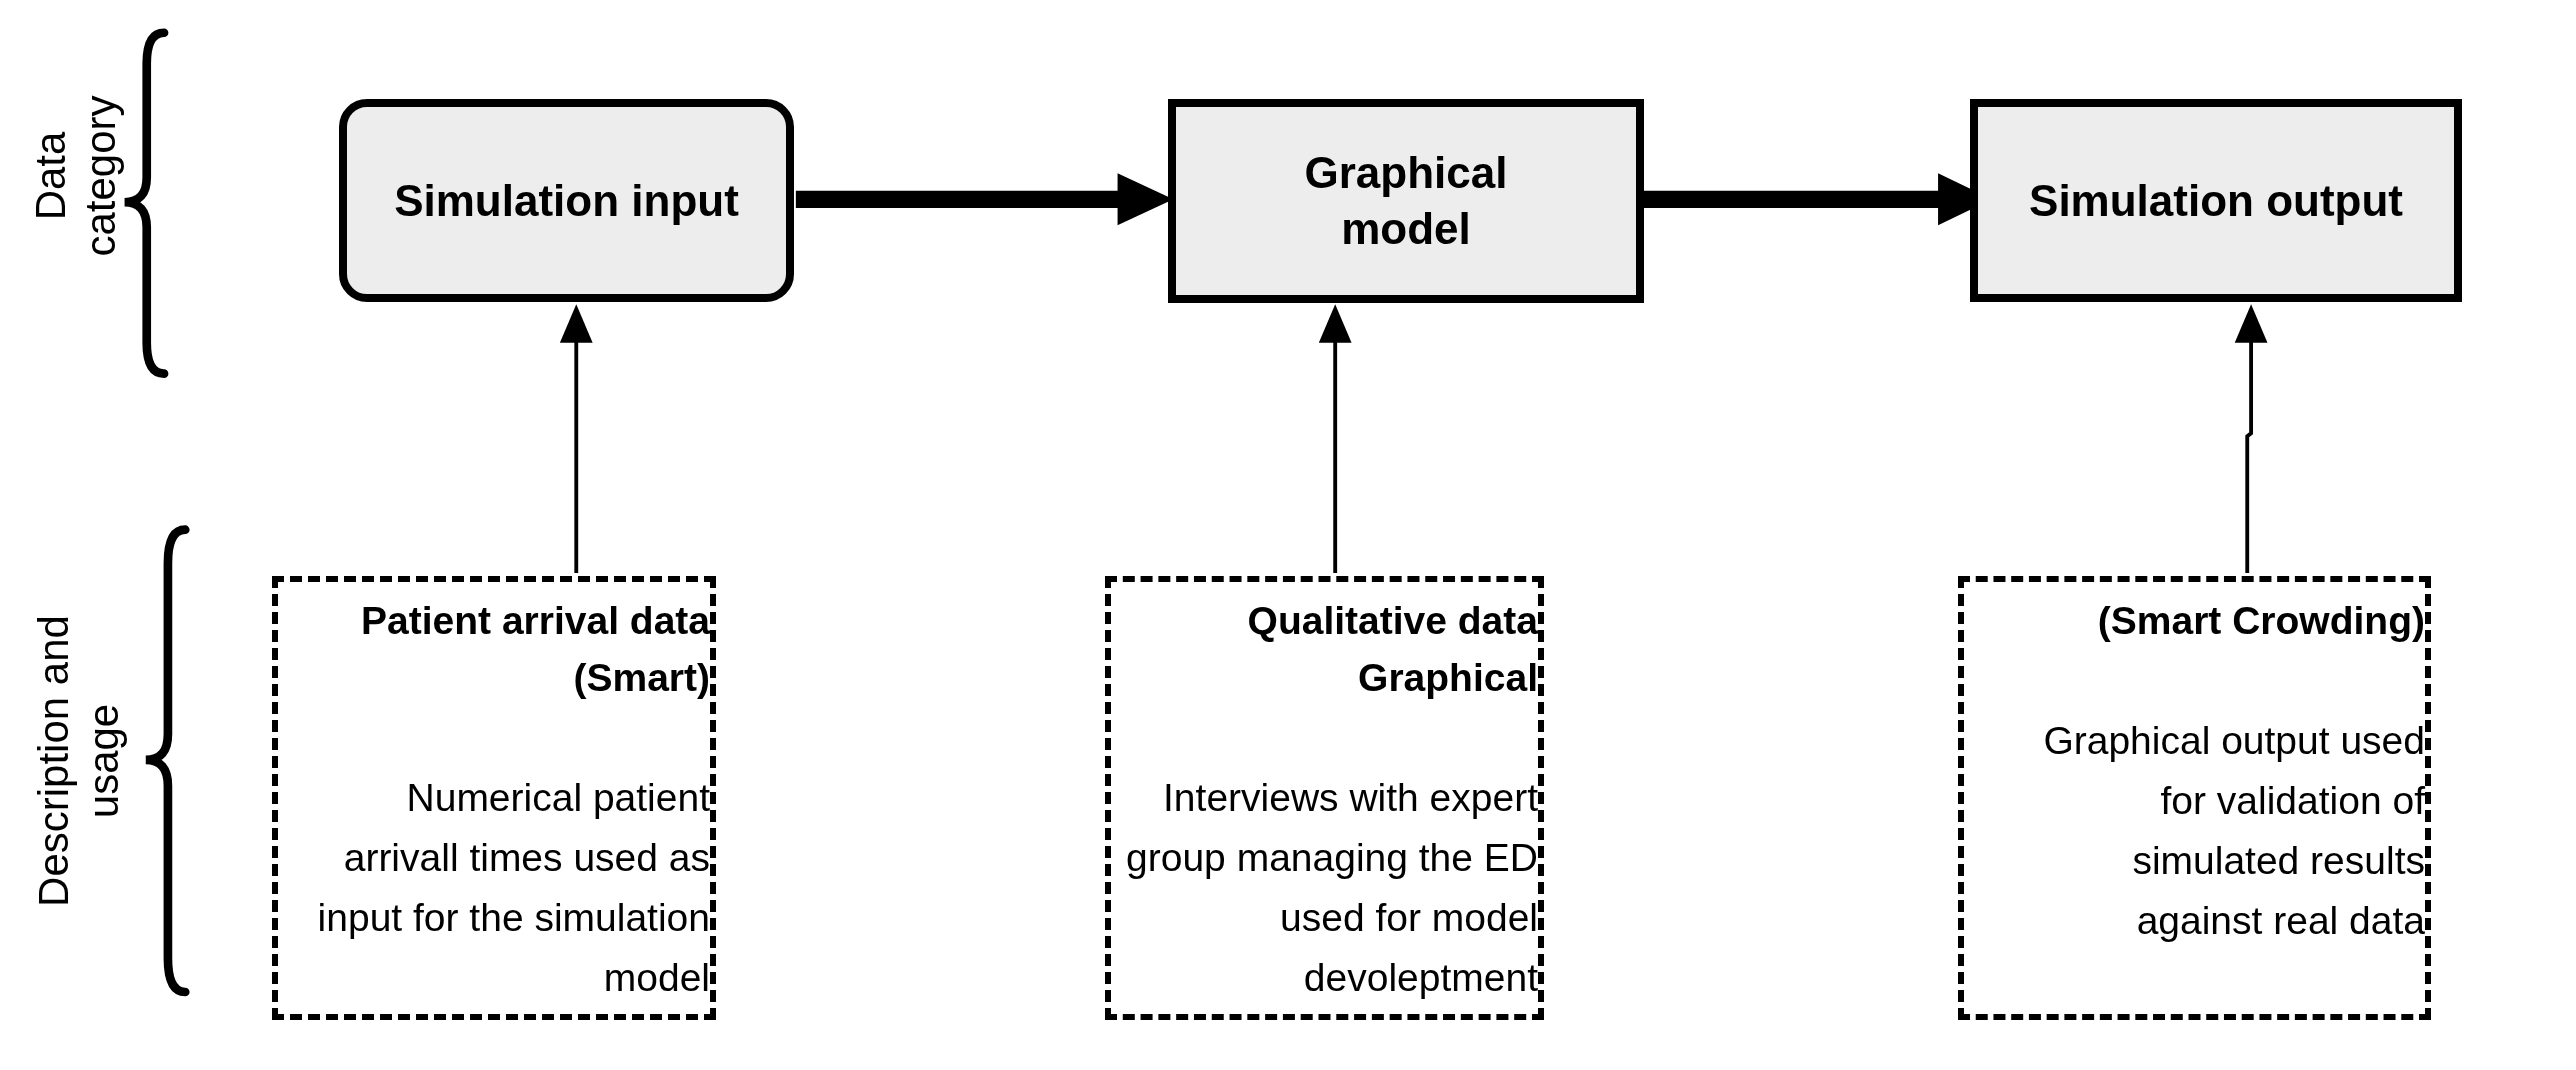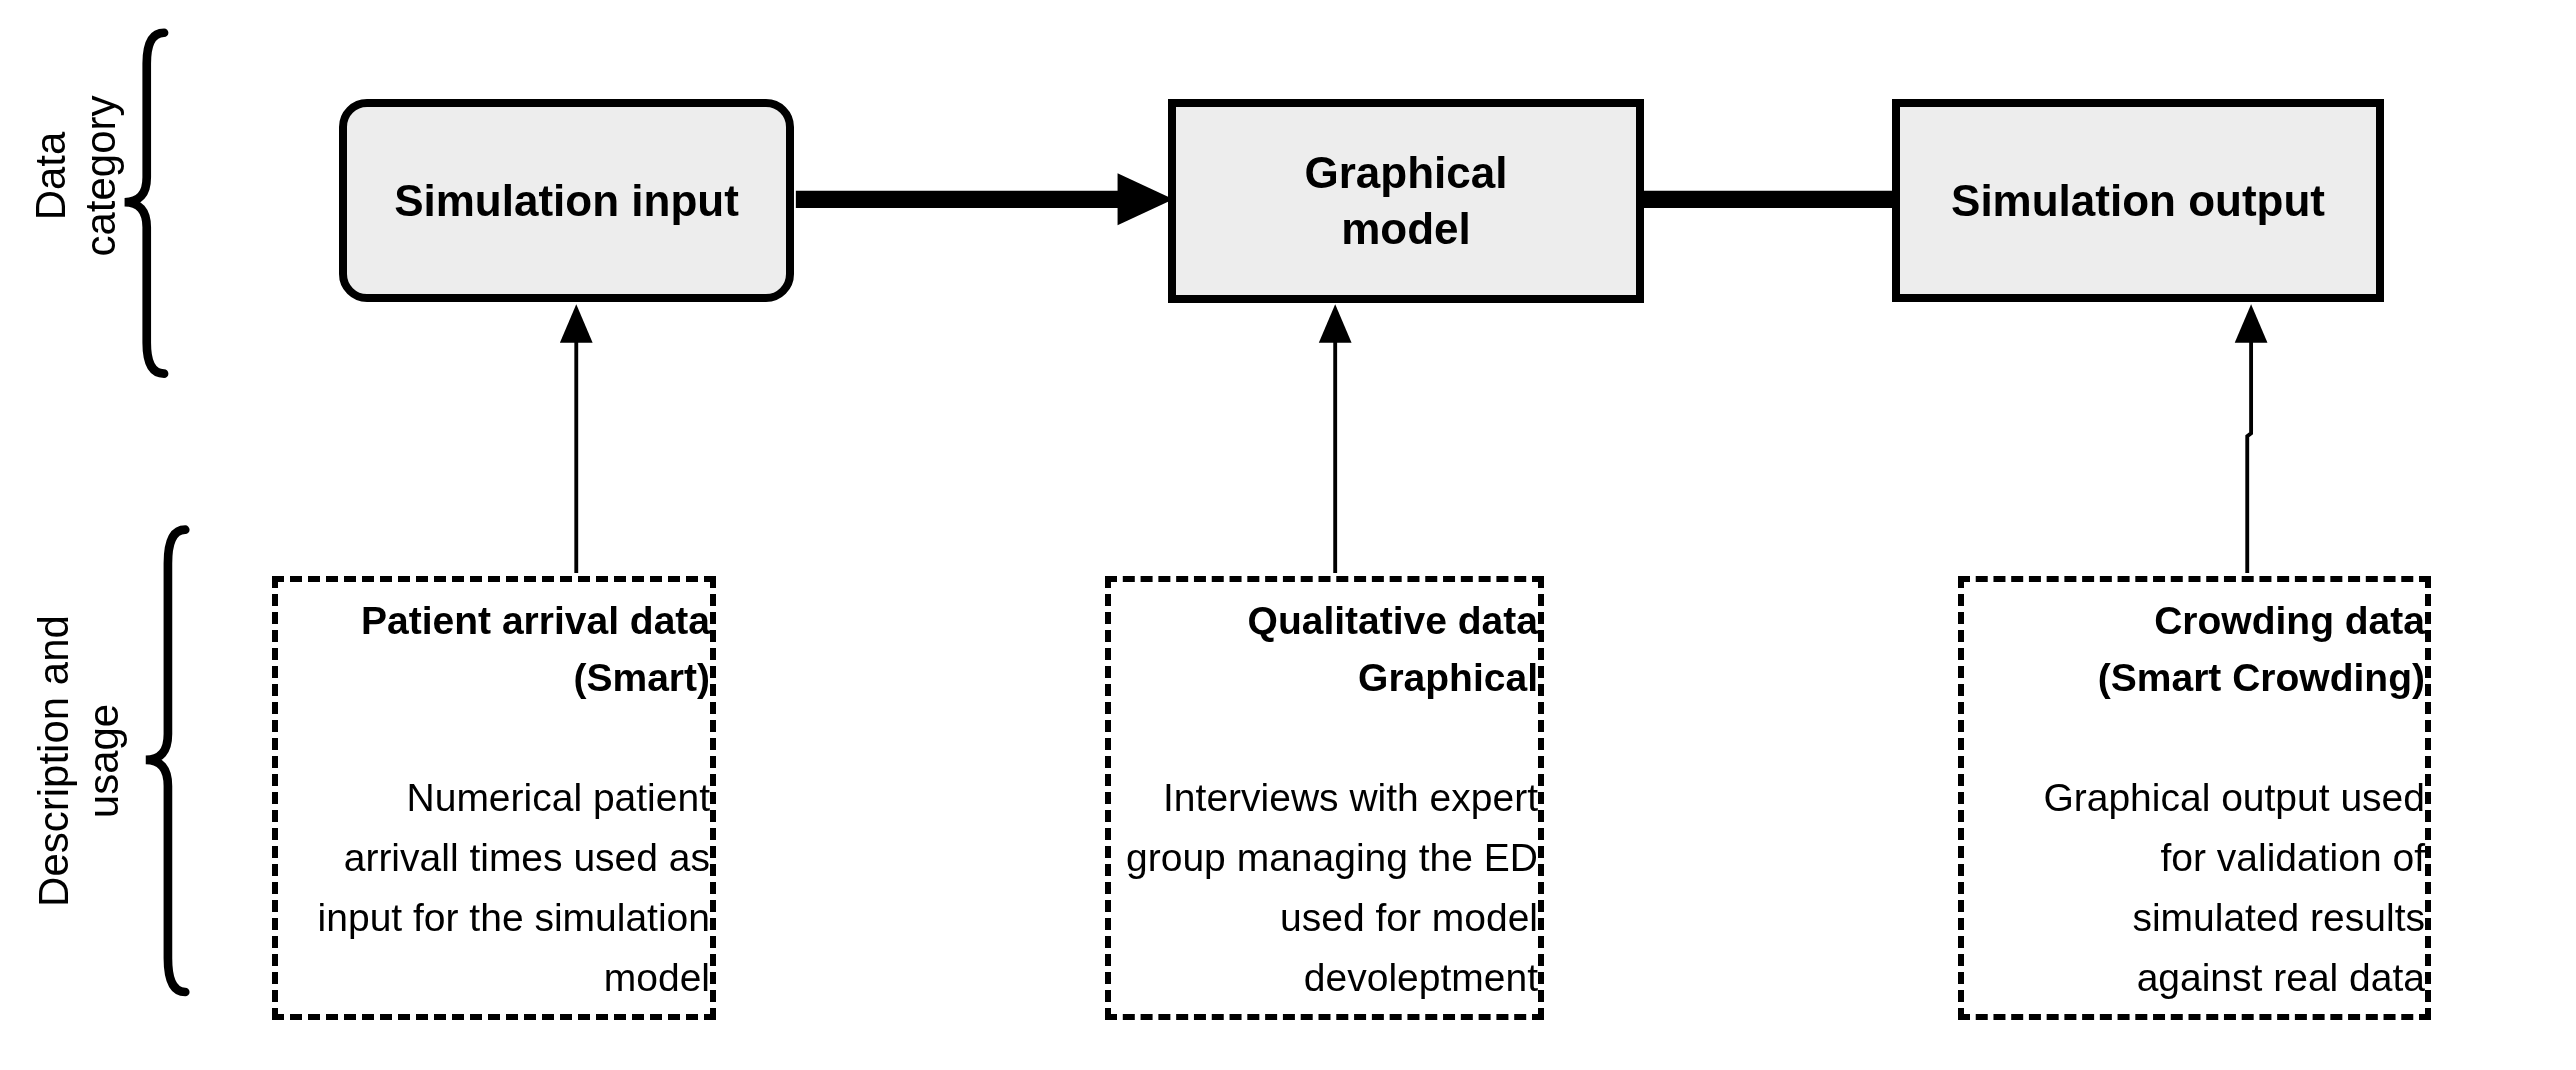--- a/index.html
+++ b/index.html
@@ -102,21 +102,21 @@
   <div class="cat-box" style="left:339px;top:99px;width:455px;height:203px;border-radius:28px;">
     <span class="line">Simulation input</span>
 
   </div>
 
   <div class="cat-box" style="left:1168px;top:99px;width:476px;height:204px;">
     <span class="line">Graphical</span>
     <span class="line">model</span>
   </div>
 
-  <div class="cat-box" style="left:1892px;top:99px;width:492px;height:203px;">
+  <div class="cat-box" style="left:1970px;top:99px;width:492px;height:203px;">
     <span class="line">Simulation output</span>
 
   </div>
 
   <div class="desc-box" style="left:272px;top:576px;width:444px;height:444px;">
     <div class="desc-title">
       <span class="line">Patient arrival data</span>
       <span class="line">(Smart)</span>
     </div>
     <div class="desc-body">
@@ -135,21 +135,20 @@
     <div class="desc-body">
       <span class="line">Interviews with expert</span>
       <span class="line">group managing the ED</span>
       <span class="line">used for model</span>
       <span class="line">devoleptment</span>
     </div>
   </div>
 
   <div class="desc-box" style="left:1958px;top:576px;width:473px;height:444px;">
     <div class="desc-title">
-      <span class="line">Crowding data</span>
       <span class="line">(Smart Crowding)</span>
     </div>
     <div class="desc-body">
       <span class="line">Graphical output used</span>
       <span class="line">for validation of</span>
       <span class="line">simulated results</span>
       <span class="line">against real data</span>
     </div>
   </div>
 

